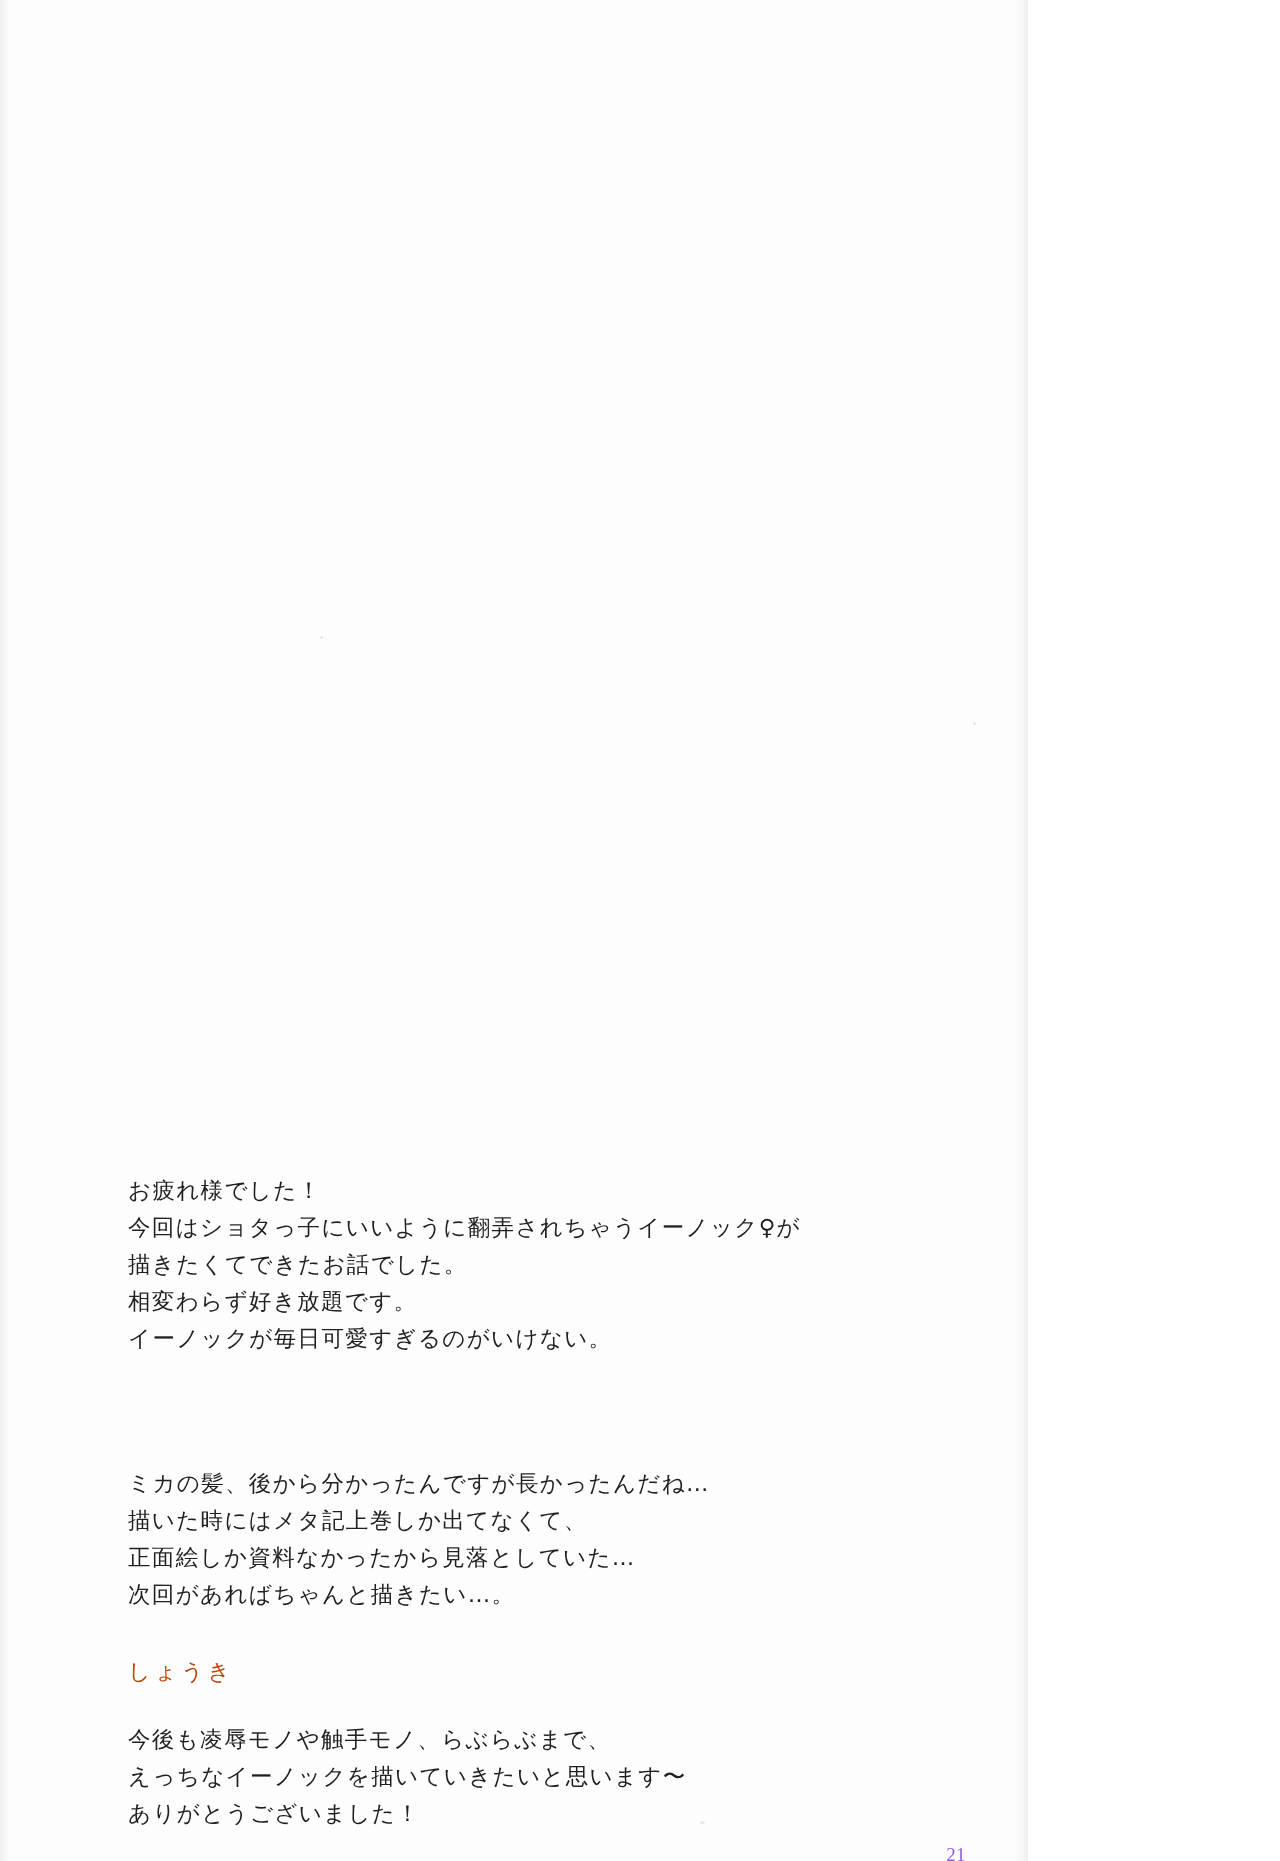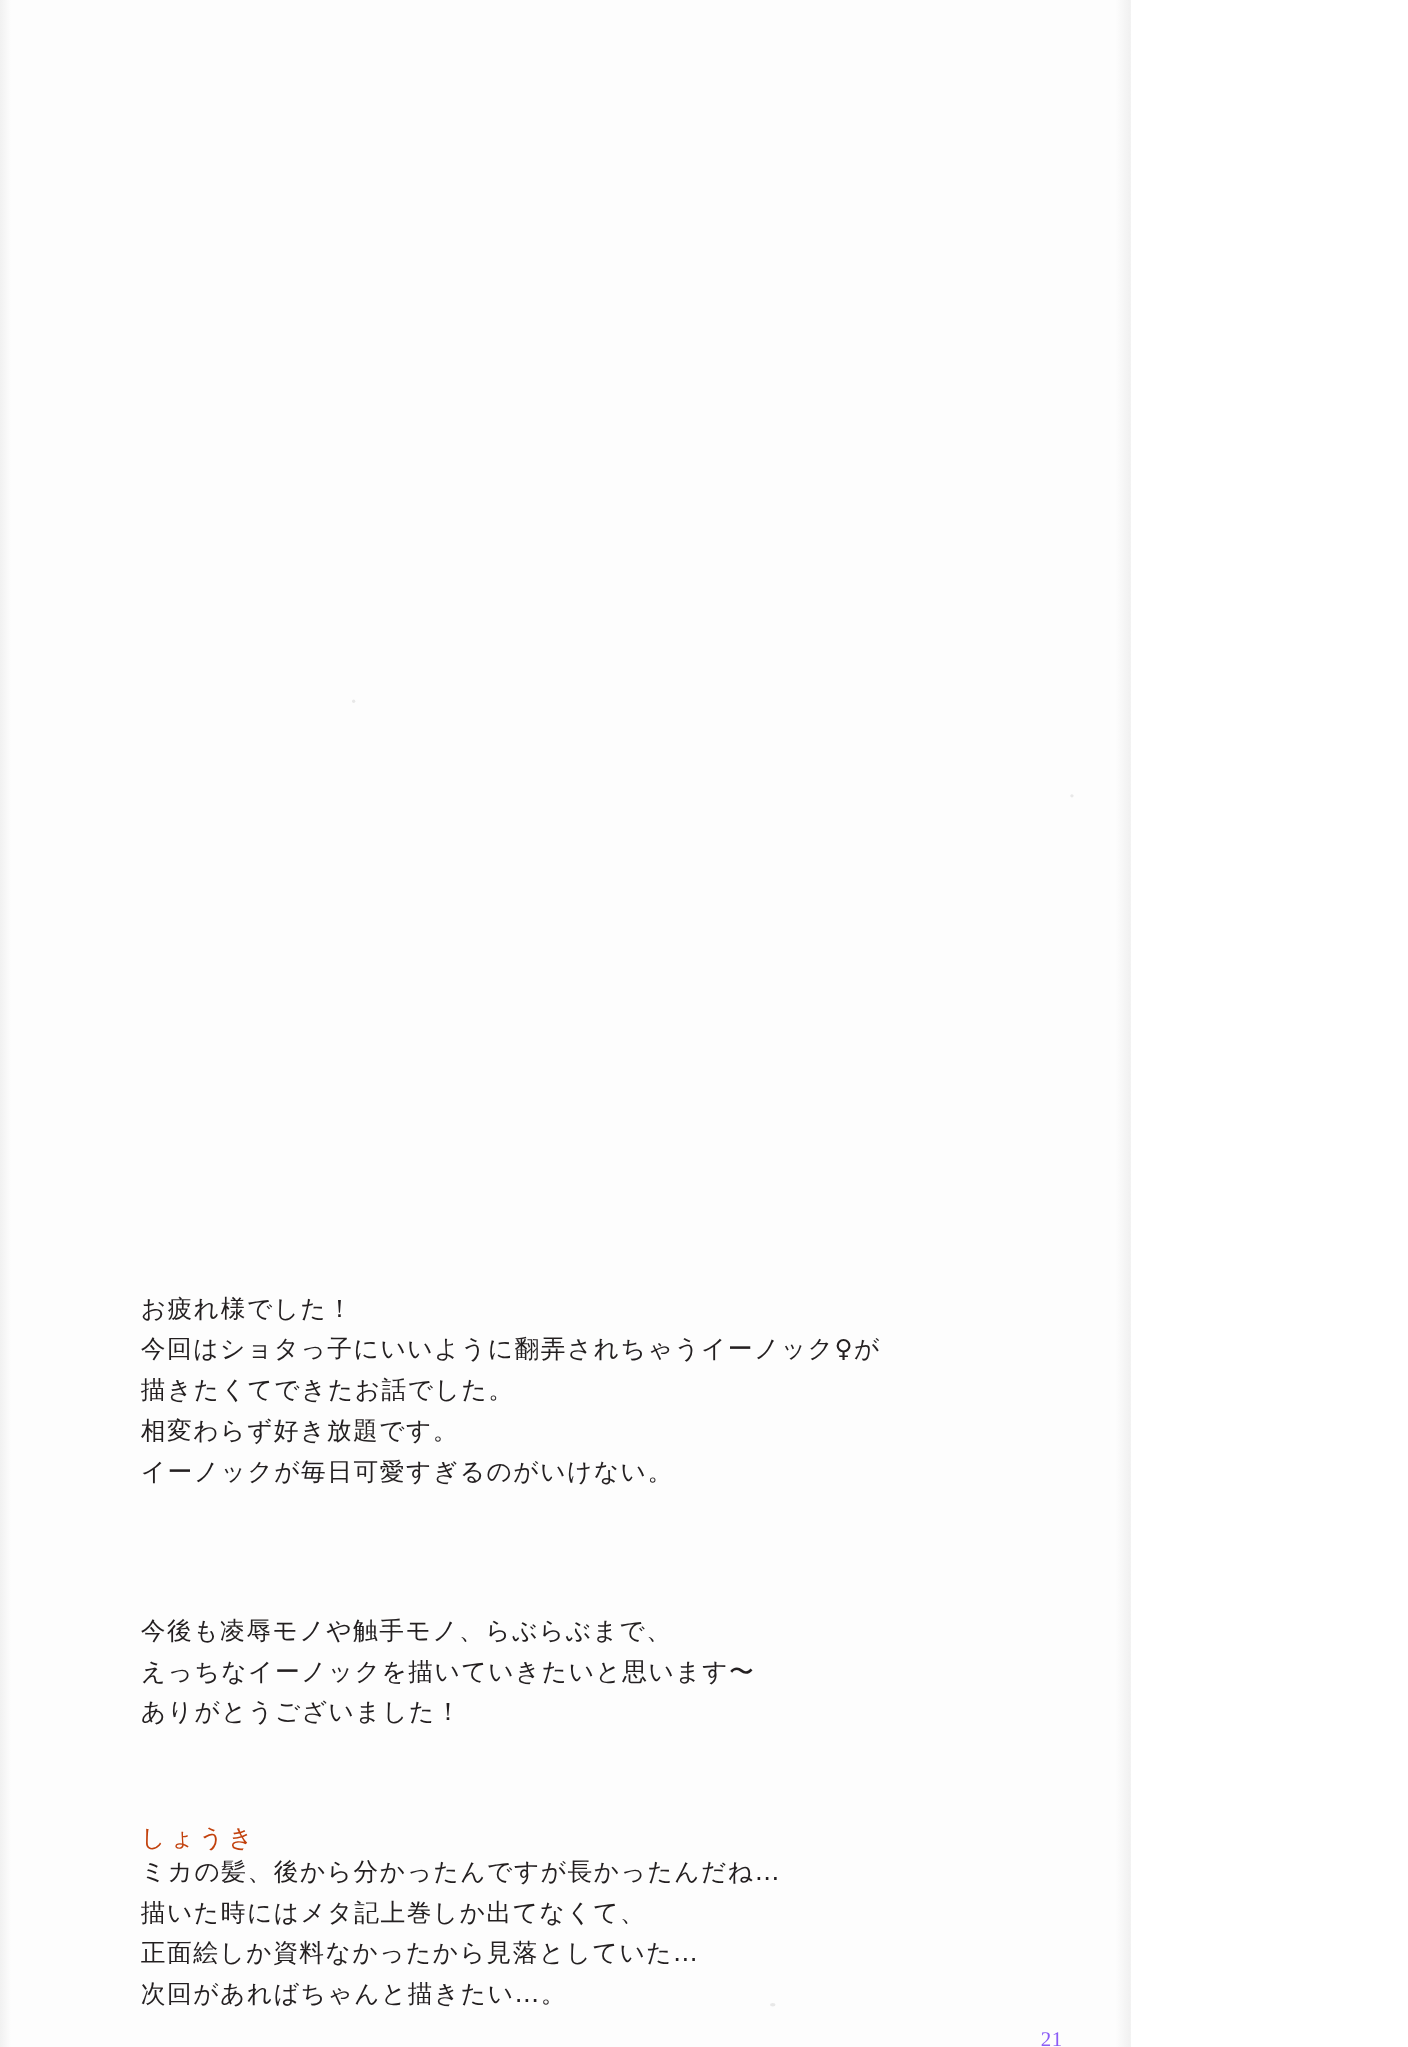--- a/index.html
+++ b/index.html
@@ -87,26 +87,26 @@
   <div class="speck" style="left:320px; top:636px; width:3px; height:3px;"></div>
   <div class="speck" style="left:973px; top:722px; width:3px; height:3px;"></div>
   <div class="speck" style="left:700px; top:1821px; width:5px; height:3px;"></div>
 
   <div class="afterword">
     <p class="para">お疲れ様でした！
 今回はショタっ子にいいように翻弄されちゃうイーノック♀が
 描きたくてできたお話でした。
 相変わらず好き放題です。
 イーノックが毎日可愛すぎるのがいけない。</p>
-    <p class="para">今後も凌辱モノや触手モノ、らぶらぶまで、
-えっちなイーノックを描いていきたいと思います〜
-ありがとうございました！</p>
     <p class="para">ミカの髪、後から分かったんですが長かったんだね…
 描いた時にはメタ記上巻しか出てなくて、
 正面絵しか資料なかったから見落としていた…
 次回があればちゃんと描きたい…。</p>
+    <p class="para">今後も凌辱モノや触手モノ、らぶらぶまで、
+えっちなイーノックを描いていきたいと思います〜
+ありがとうございました！</p>
   </div>
 
   <div class="signature">しょうき</div>
 
   <div class="page-number">21</div>
 
 </div>
 
 </body></html>

